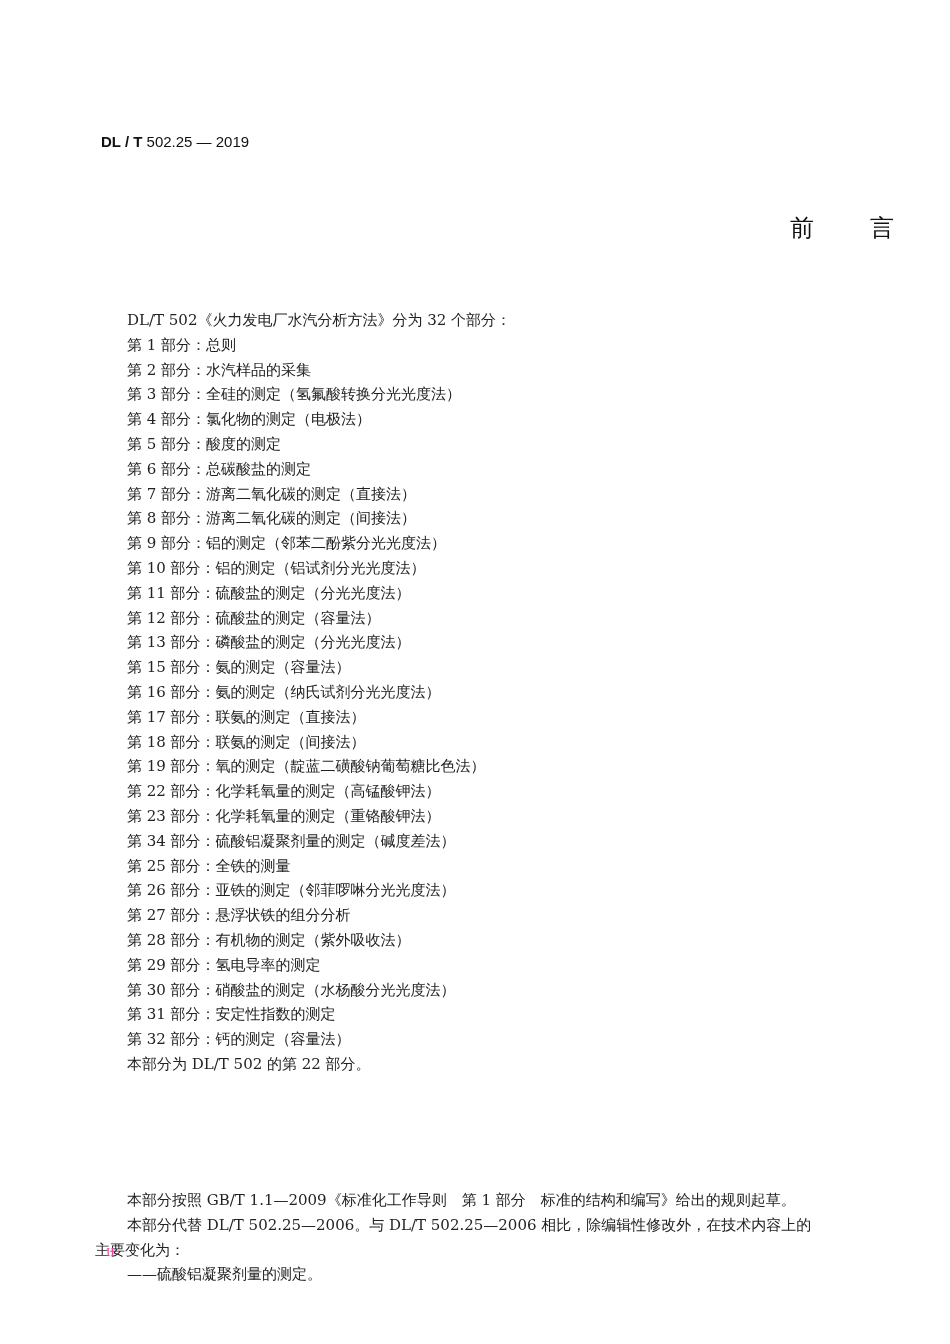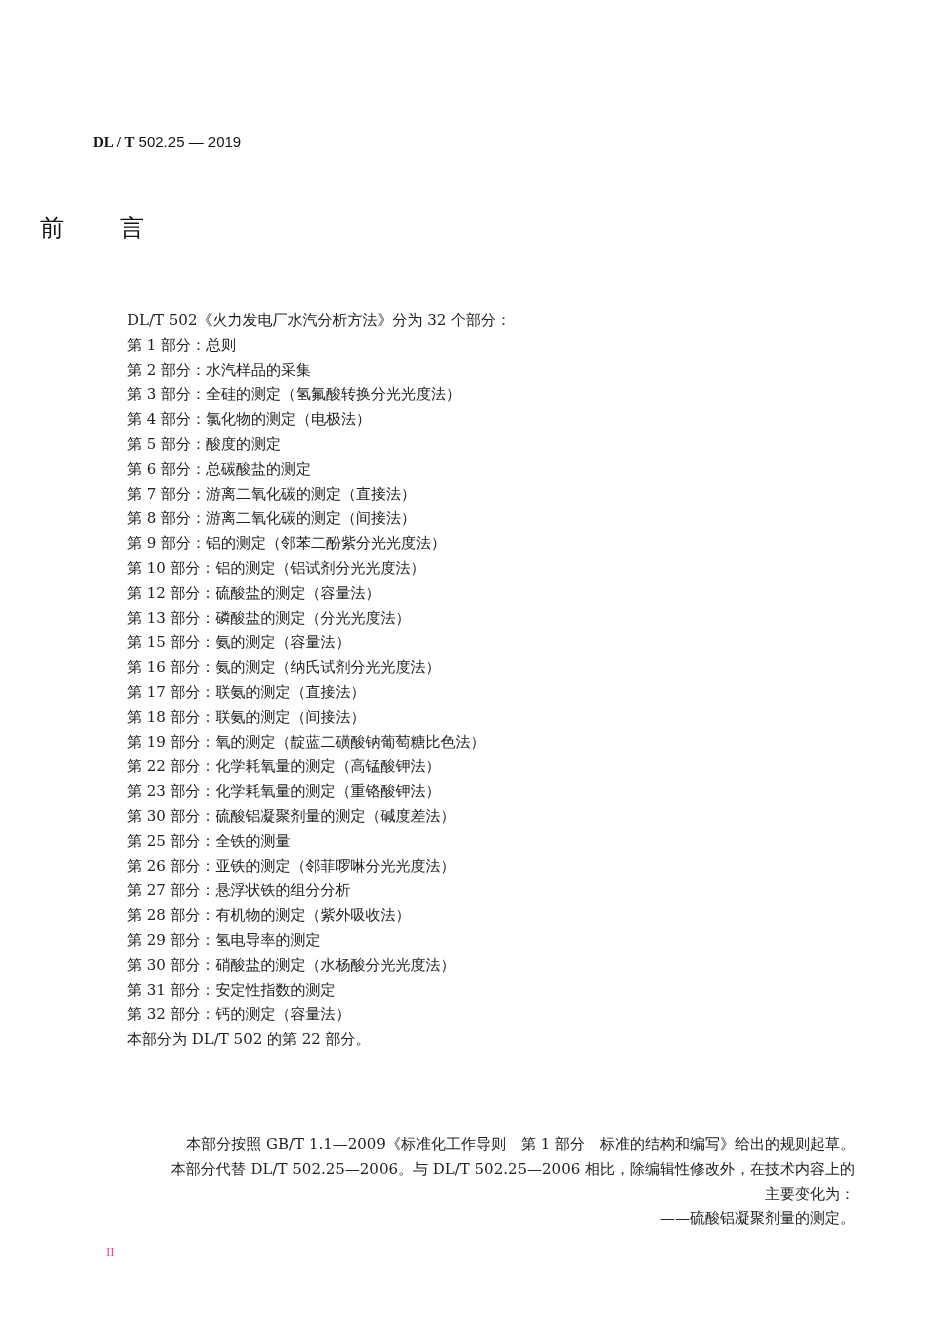--- a/index.html
+++ b/index.html
@@ -1,21 +1,21 @@
 <!DOCTYPE html>
 <html><head>
 <meta charset="utf-8">
 <style>
   html, body { margin: 0; padding: 0; background: #ffffff; }
   body { width: 950px; height: 1344px; position: relative; overflow: hidden;
          font-family: "DejaVu Serif", "Liberation Serif", serif; color: #1a1a1a; }
   .header-code { position: absolute; left: 93px; top: 133px; font-size: 15px;
                  font-family: "Liberation Sans", "DejaVu Sans", sans-serif; color: #111; }
-  .header-code b { font-family: Liberation Serif, serif; font-weight: bold; }
-  .title { position: absolute; left: 0; width: 950px; top: 212px; text-align: left;
+  .header-code b { font-family: Liberation Sans, sans-serif; font-weight: bold; margin-left: 8px; }
+  .title { position: absolute; left: 0; width: 950px; top: 212px; text-align: right;
            font-size: 24px; font-family: "DejaVu Sans", sans-serif; letter-spacing: 56px;
            color: #111; padding-left: 40px; box-sizing: border-box; }
   .content { position: absolute; left: 127px; top: 308px; width: 730px; }
   .line { font-size: 15px; line-height: 24.8px; height: 24.8px; white-space: nowrap; color: #222; }
   .para { position: absolute; left: 95px; width: 760px; font-size: 15px; line-height: 24.8px; color: #222; }
   .para .indent { padding-left: 32px; }
   .page-num { position: absolute; left: 106px; top: 1244px; font-size: 13px;
               font-family: "Liberation Serif", serif; color: #ec4899; }
 </style>
 </head>
@@ -34,42 +34,43 @@
       <div class="line">第 1 部分：总则</div>
       <div class="line">第 2 部分：水汽样品的采集</div>
       <div class="line">第 3 部分：全硅的测定（氢氟酸转换分光光度法）</div>
       <div class="line">第 4 部分：氯化物的测定（电极法）</div>
       <div class="line">第 5 部分：酸度的测定</div>
       <div class="line">第 6 部分：总碳酸盐的测定</div>
       <div class="line">第 7 部分：游离二氧化碳的测定（直接法）</div>
       <div class="line">第 8 部分：游离二氧化碳的测定（间接法）</div>
       <div class="line">第 9 部分：铝的测定（邻苯二酚紫分光光度法）</div>
       <div class="line">第 10 部分：铝的测定（铝试剂分光光度法）</div>
+      <div class="line">第 11 部分：硫酸盐的测定（分光光度法）</div>
       <div class="line">第 12 部分：硫酸盐的测定（容量法）</div>
       <div class="line">第 13 部分：磷酸盐的测定（分光光度法）</div>
       <div class="line">第 15 部分：氨的测定（容量法）</div>
       <div class="line">第 16 部分：氨的测定（纳氏试剂分光光度法）</div>
       <div class="line">第 17 部分：联氨的测定（直接法）</div>
       <div class="line">第 18 部分：联氨的测定（间接法）</div>
       <div class="line">第 19 部分：氧的测定（靛蓝二磺酸钠葡萄糖比色法）</div>
       <div class="line">第 22 部分：化学耗氧量的测定（高锰酸钾法）</div>
       <div class="line">第 23 部分：化学耗氧量的测定（重铬酸钾法）</div>
-      <div class="line">第 30 部分：硫酸铝凝聚剂量的测定（碱度差法）</div>
+      <div class="line">第 34 部分：硫酸铝凝聚剂量的测定（碱度差法）</div>
       <div class="line">第 25 部分：全铁的测量</div>
       <div class="line">第 26 部分：亚铁的测定（邻菲啰啉分光光度法）</div>
       <div class="line">第 27 部分：悬浮状铁的组分分析</div>
       <div class="line">第 28 部分：有机物的测定（紫外吸收法）</div>
       <div class="line">第 29 部分：氢电导率的测定</div>
       <div class="line">第 30 部分：硝酸盐的测定（水杨酸分光光度法）</div>
       <div class="line">第 31 部分：安定性指数的测定</div>
       <div class="line">第 32 部分：钙的测定（容量法）</div>
     </div>
   <div class="line">本部分为 DL/T 502 的第 22 部分。</div>
 </div>
 
-<div class="para" style="top:1132px;text-align:right;">
+<div class="para" style="top:1188px;">
   <div class="indent">本部分按照 GB/T 1.1—2009《标准化工作导则　第 1 部分　标准的结构和编写》给出的规则起草。</div>
   <div class="indent">本部分代替 DL/T 502.25—2006。与 DL/T 502.25—2006 相比，除编辑性修改外，在技术内容上的</div>
   <div>主要变化为：</div>
   <div class="indent">——硫酸铝凝聚剂量的测定。</div>
 </div>
 
 <div class="page-num">II</div>
 
 </body></html>

